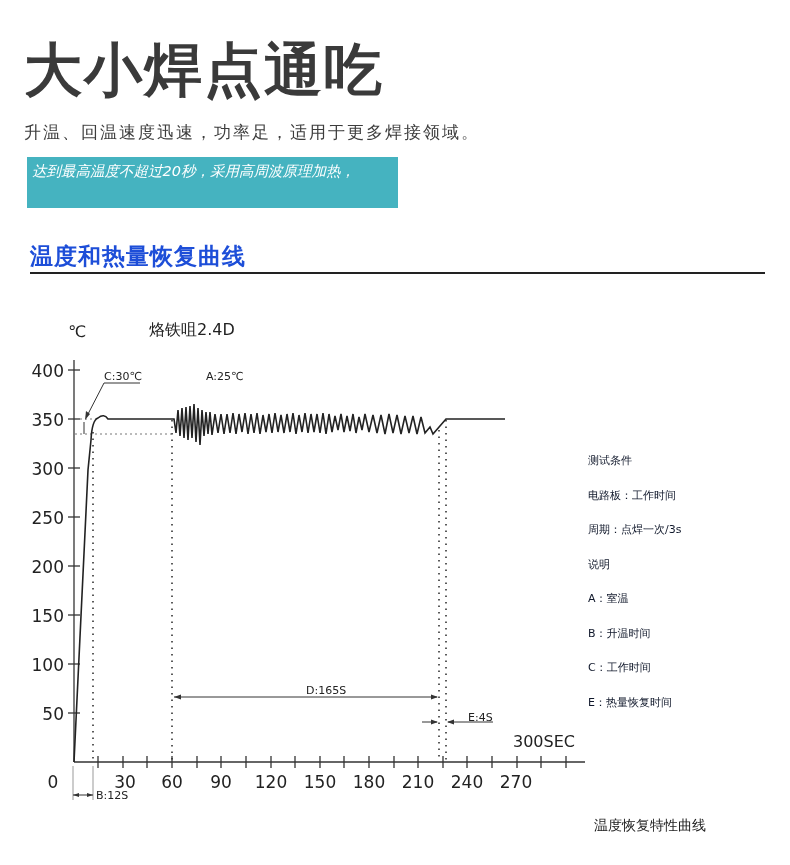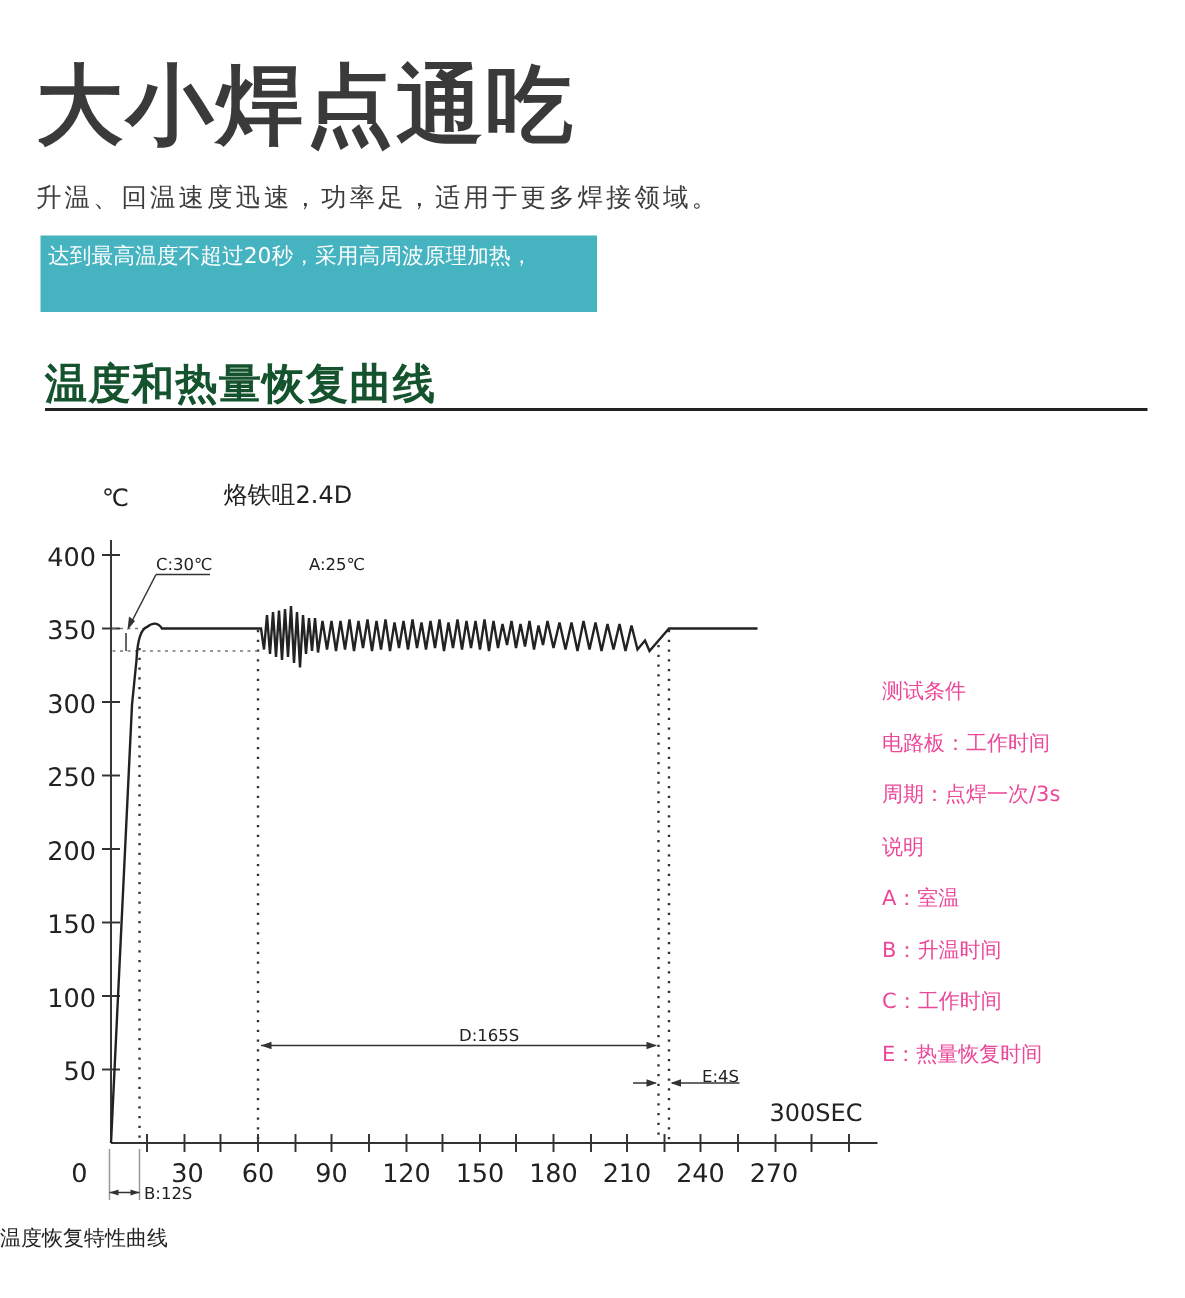--- a/index.html
+++ b/index.html
@@ -1,26 +1,26 @@
 <!DOCTYPE html>
 <html><head>
 <meta charset="utf-8">
 <style>
   html,body{margin:0;padding:0;background:#ffffff;}
   body{width:790px;height:865px;position:relative;overflow:hidden;font-family:"DejaVu Sans","Liberation Sans",sans-serif;color:#333;}
   .title{position:absolute;left:24px;top:30px;font-size:58px;font-weight:bold;letter-spacing:2px;color:#3a3a3a;line-height:80px;white-space:nowrap;text-align:right;}
   .subtitle{position:absolute;left:24px;top:114px;font-size:17px;color:#3d3d3d;letter-spacing:2px;white-space:nowrap;line-height:36px;}
-  .note-box{position:absolute;left:27px;top:157px;width:371px;height:51px;background:#45b3c0;color:#fff;font-size:14.5px;line-height:22px;padding:3px 0 0 5px;box-sizing:border-box;white-space:nowrap;overflow:hidden;}
-  .section-title{position:absolute;left:30px;top:240px;font-size:28px;font-weight:bold;color:#14532d;letter-spacing:1px;line-height:32px;}
+  .note-box{position:absolute;left:27px;top:157px;width:371px;height:51px;background:#45b3c0;color:#fff;font-size:14.5px;line-height:22px;padding:3px 0 0 5px;box-sizing:border-box;white-space:nowrap;overflow:hidden;font-style:italic;}
+  .section-title{position:absolute;left:30px;top:240px;font-size:23px;font-weight:bold;color:#1d4ed8;letter-spacing:1px;line-height:32px;}
   .section-rule{position:absolute;left:30px;top:272px;width:735px;height:2px;background:#222;}
   svg.chart{position:absolute;left:0;top:0;}
   .chart text{font-family:"DejaVu Sans","Liberation Sans",sans-serif;fill:#222;}
   .legend{position:absolute;left:588px;top:444px;}
-  .legend div{font-size:14px;line-height:34.5px;color:#ec4899;white-space:nowrap;}
-  .caption{position:absolute;left:0;width:706px;top:817px;text-align:left;font-size:14px;color:#222;}
+  .legend div{font-size:11px;line-height:34.5px;color:#0f172a;white-space:nowrap;}
+  .caption{position:absolute;left:0;width:706px;top:817px;text-align:right;font-size:14px;color:#222;}
 </style>
 </head>
 <body>
 
 <div class="title">大小焊点通吃</div>
 <div class="subtitle">升温、回温速度迅速，功率足，适用于更多焊接领域。</div>
 <div class="note-box">
   <div>达到最高温度不超过20秒，采用高周波原理加热，</div>
 </div>
 

